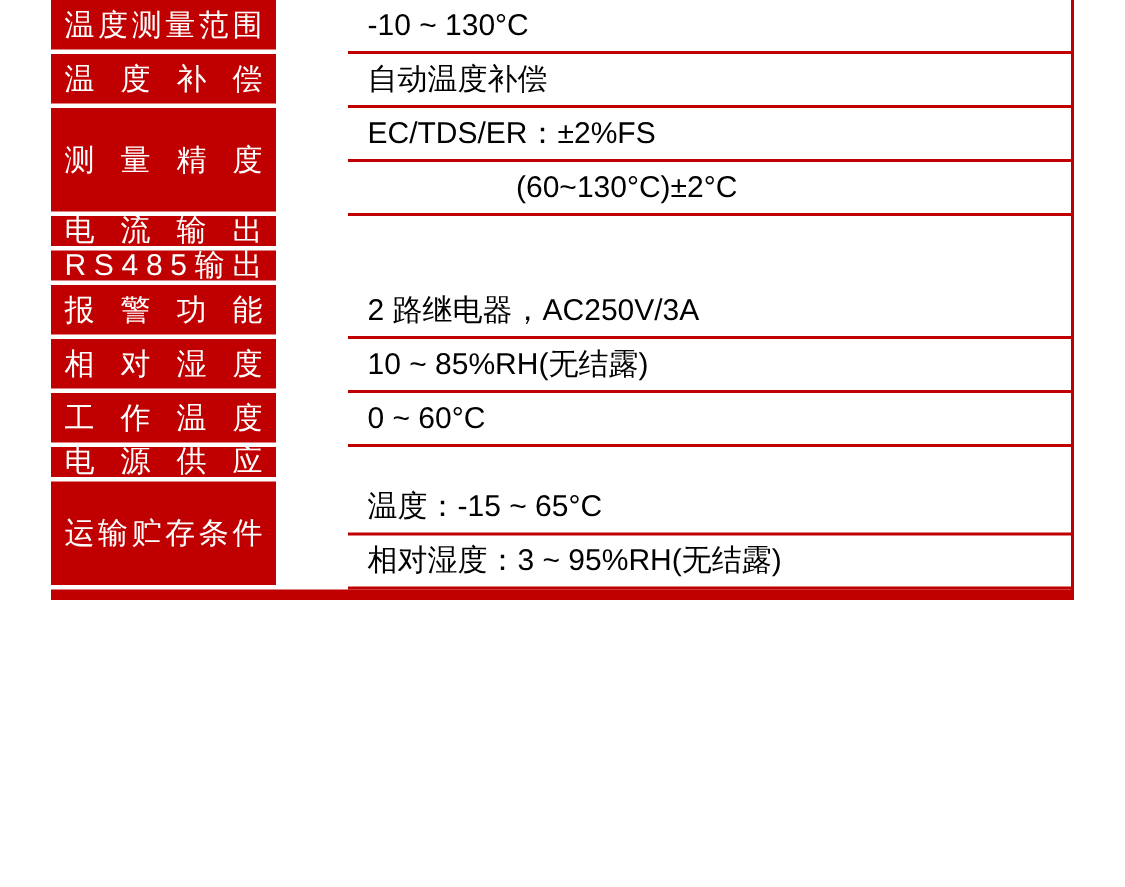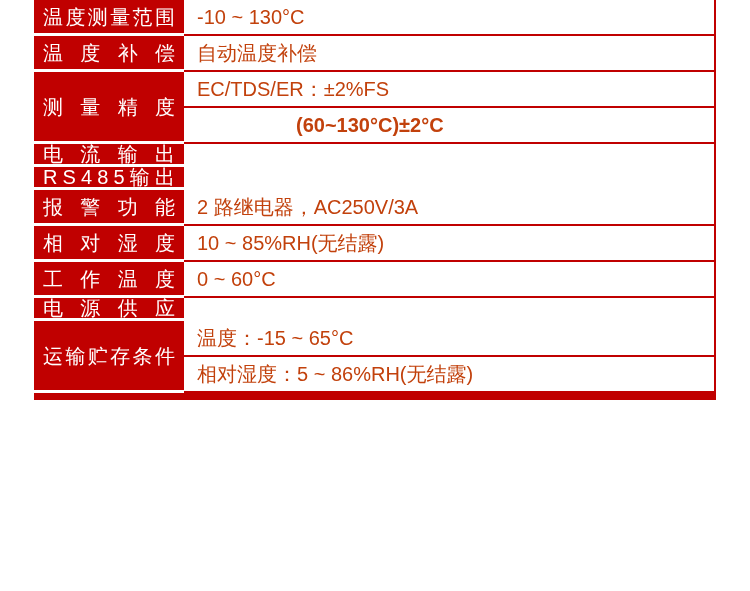--- a/index.html
+++ b/index.html
@@ -54,27 +54,27 @@
     min-width: 0;
     display: flex;
     flex-direction: column;
   }
   .value-line {
     height: 34px;
     line-height: 34px;
     border-bottom: 2px solid #c00000;
     padding-left: 13px;
     font-size: 20px;
-    color: #c2410c;
+    color: #000000;
     white-space: nowrap;
     overflow: hidden;
+    margin-left: 48px;
   }
   .value-line.indent {
     padding-left: 112px;
-    font-weight: bold;
   }
   .bottom-bar {
     height: 7px;
     background: #c00000;
   }
 </style>
 </head>
 <body>
 
 <div class="spec-table">
@@ -219,17 +219,17 @@
             <span>输</span>
             <span>贮</span>
             <span>存</span>
             <span>条</span>
             <span>件</span>
           </div>
         </div>
       </div>
       <div class="values-col">
         <div class="value-line">温度：-15 ~ 65°C</div>
-        <div class="value-line">相对湿度：5 ~ 86%RH(无结露)</div>
+        <div class="value-line">相对湿度：3 ~ 95%RH(无结露)</div>
       </div>
     </div>
     <div class="bottom-bar"></div>
 </div>
 
 </body></html>

